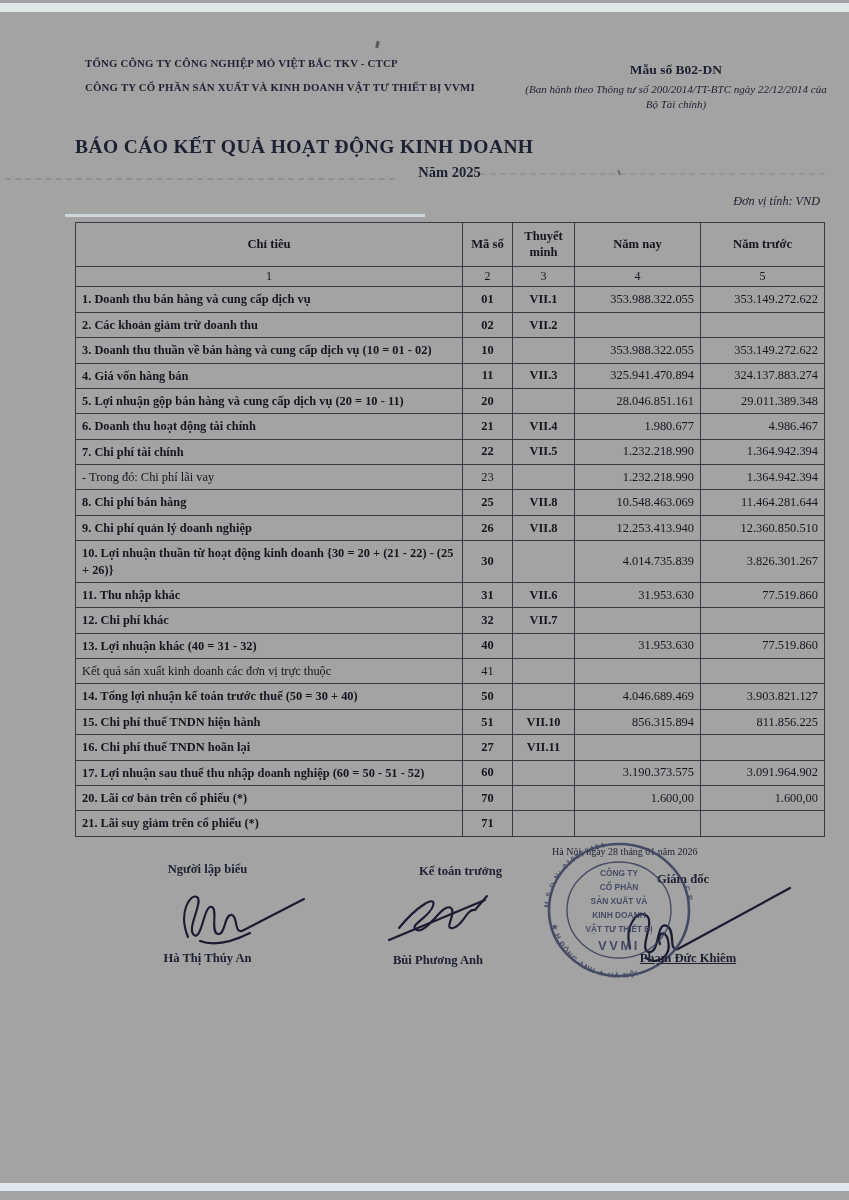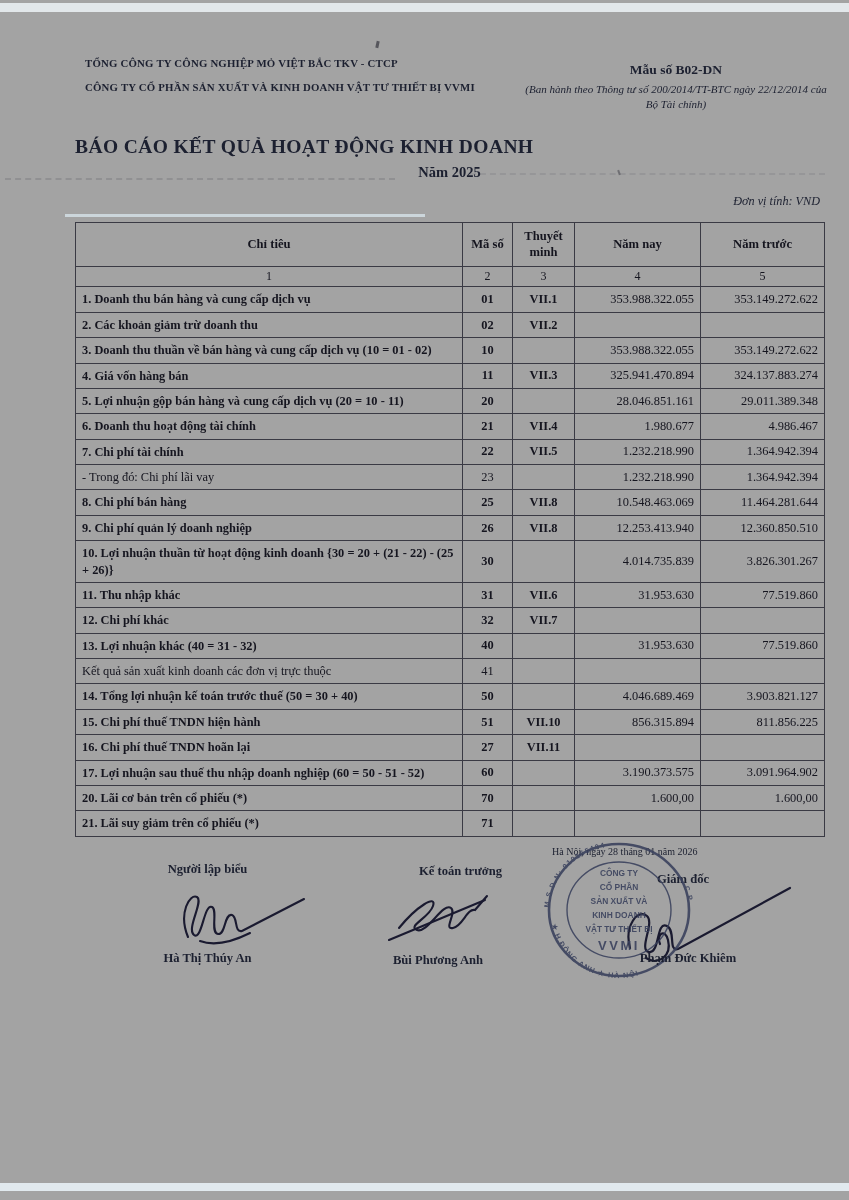--- a/index.html
+++ b/index.html
@@ -306,15 +306,15 @@
           <text x="86" y="78" font-size="8.4">KINH DOANH</text>
           <text x="86" y="92" font-size="8.2">VẬT TƯ THIẾT BỊ</text>
           <text x="86" y="110" font-size="13" letter-spacing="2.5">VVMI</text>
         </g>
       </g>
     </svg>
   </div>
 
   <div class="abs sig-name" style="left:120px;top:951px;width:175px;">Hà Thị Thúy An</div>
   <div class="abs sig-name" style="left:358px;top:953px;width:160px;">Bùi Phương Anh</div>
-  <div class="abs sig-name" style="left:603px;top:951px;width:170px;">Phạm Đức Khiêm</div>
+  <div class="abs sig-name" style="left:603px;top:951px;width:170px;text-decoration:underline;">Phạm Đức Khiêm</div>
 
 </div>
 
 </body></html>

